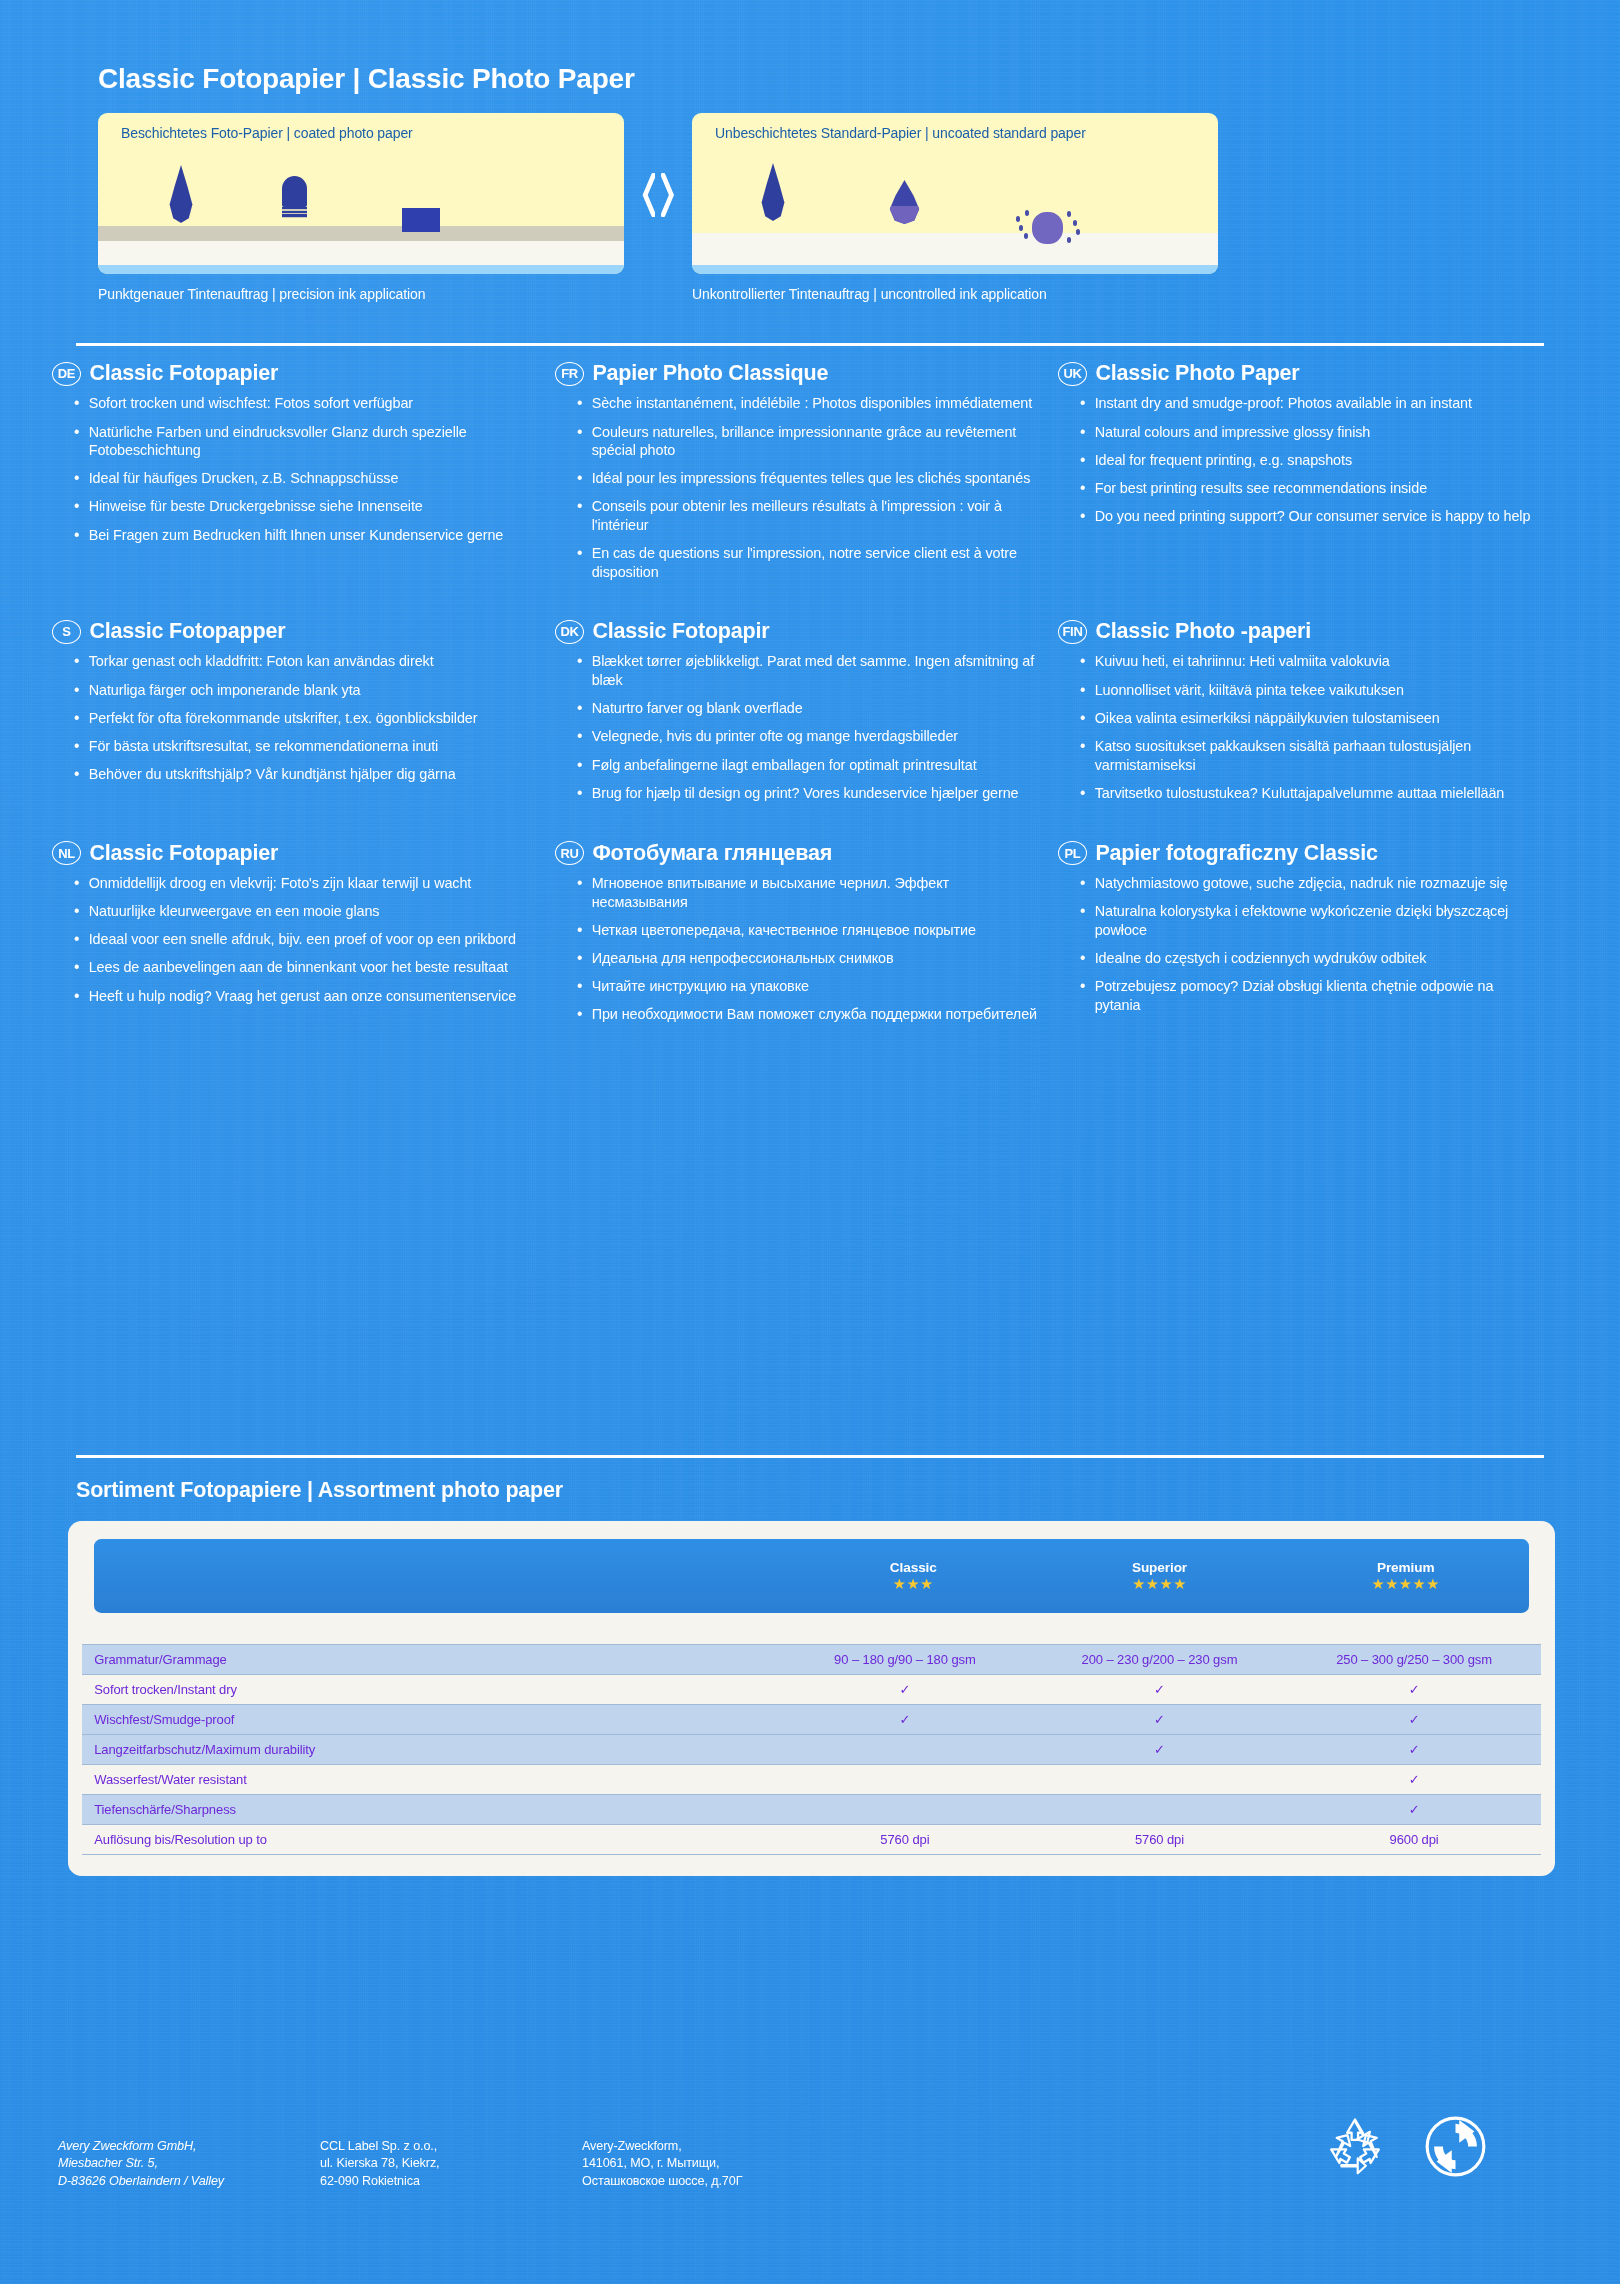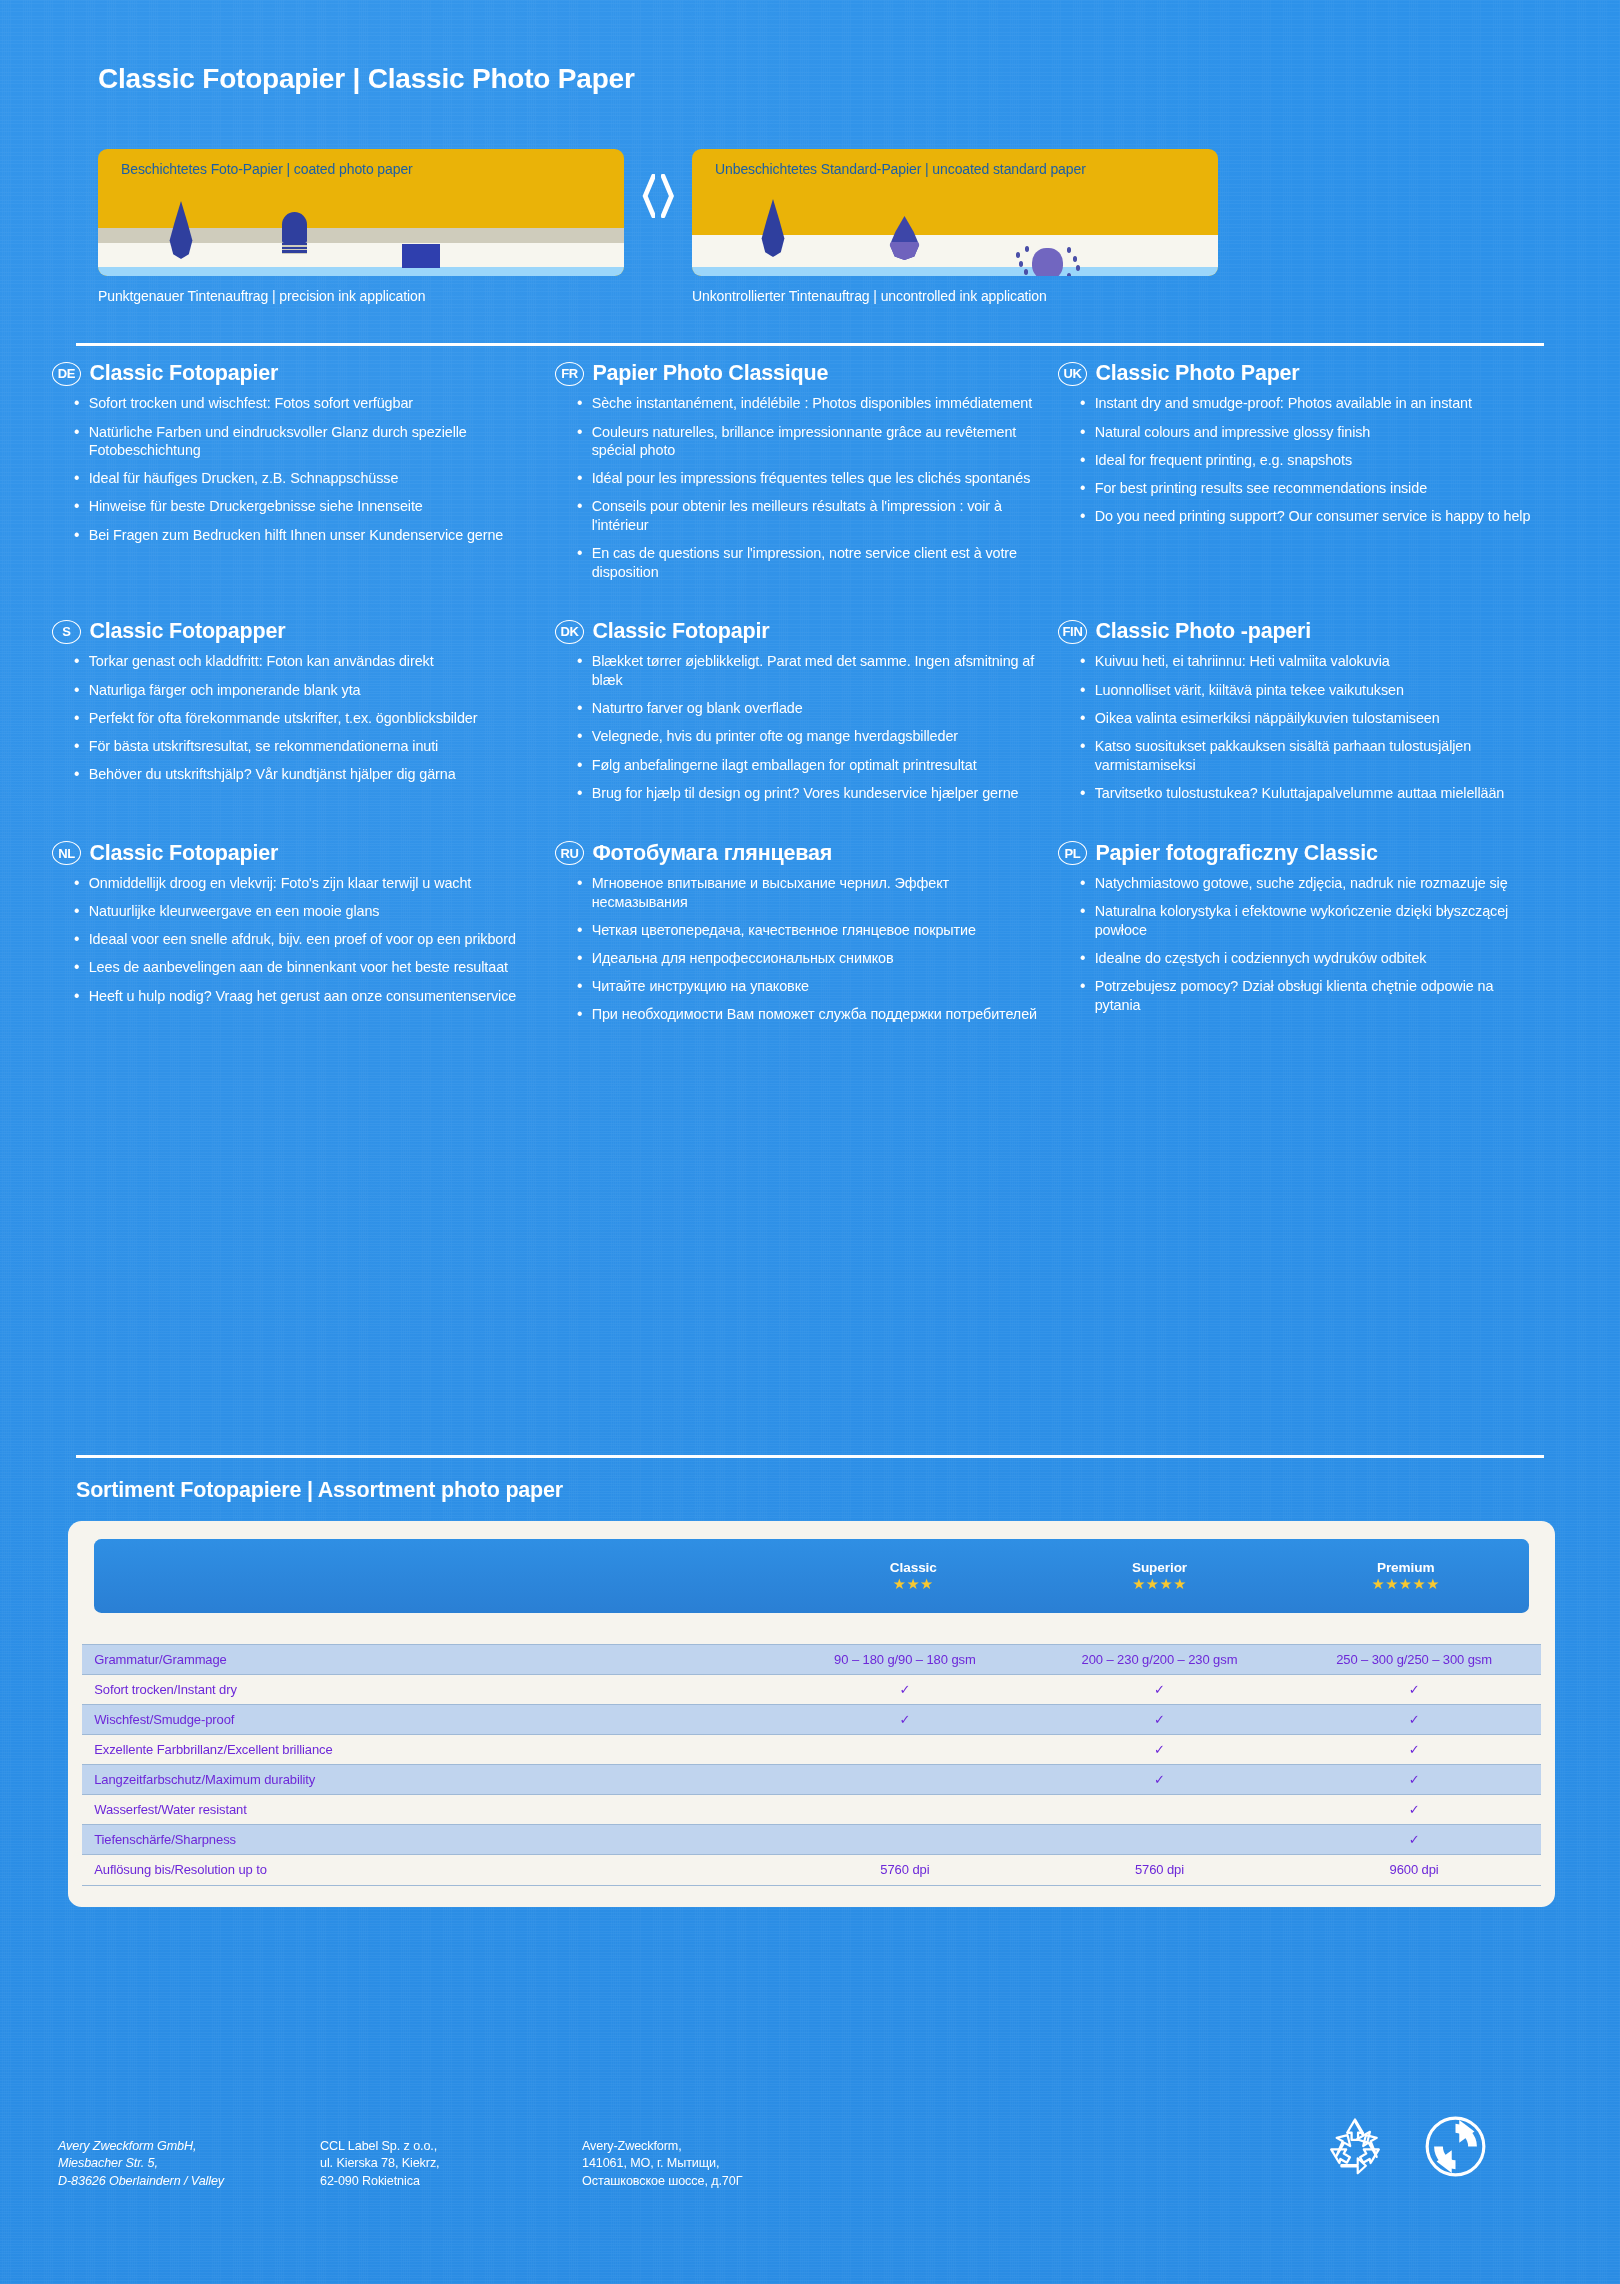--- a/index.html
+++ b/index.html
@@ -40,26 +40,25 @@
     color: #ffffff;
     letter-spacing: -0.2px;
     margin-bottom: 18px;
   }
 
   .hero-panels { display: flex; align-items: center; gap: 0; }
 
   .panel { width: 526px; }
 
   .panel-card {
-    background: #eab308;
+    background: #fef9c3;
     border-radius: 9.4px;
-    height: 127px;
+    height: 161px;
     position: relative;
     overflow: hidden;
-    margin-top: 36px;
   }
 
   .panel-label {
     position: absolute; top: 11.5px; left: 23px;
     font-size: 14px;
     color: #1a5fa8;
     letter-spacing: -0.1px;
     white-space: nowrap;
   }
 
@@ -505,26 +504,20 @@
         <td class="spec-val check">✓</td>
         <td class="spec-val check">✓</td>
         <td class="spec-val check">✓</td>
       </tr>
       <tr class="alt">
         <td class="spec-label">Wischfest/Smudge-proof</td>
         <td class="spec-val check">✓</td>
         <td class="spec-val check">✓</td>
         <td class="spec-val check">✓</td>
       </tr>
-      <tr>
-        <td class="spec-label">Exzellente Farbbrillanz/Excellent brilliance</td>
-        <td class="spec-val check"></td>
-        <td class="spec-val check">✓</td>
-        <td class="spec-val check">✓</td>
-      </tr>
       <tr class="alt">
         <td class="spec-label">Langzeitfarbschutz/Maximum durability</td>
         <td class="spec-val check"></td>
         <td class="spec-val check">✓</td>
         <td class="spec-val check">✓</td>
       </tr>
       <tr>
         <td class="spec-label">Wasserfest/Water resistant</td>
         <td class="spec-val check"></td>
         <td class="spec-val check"></td>

